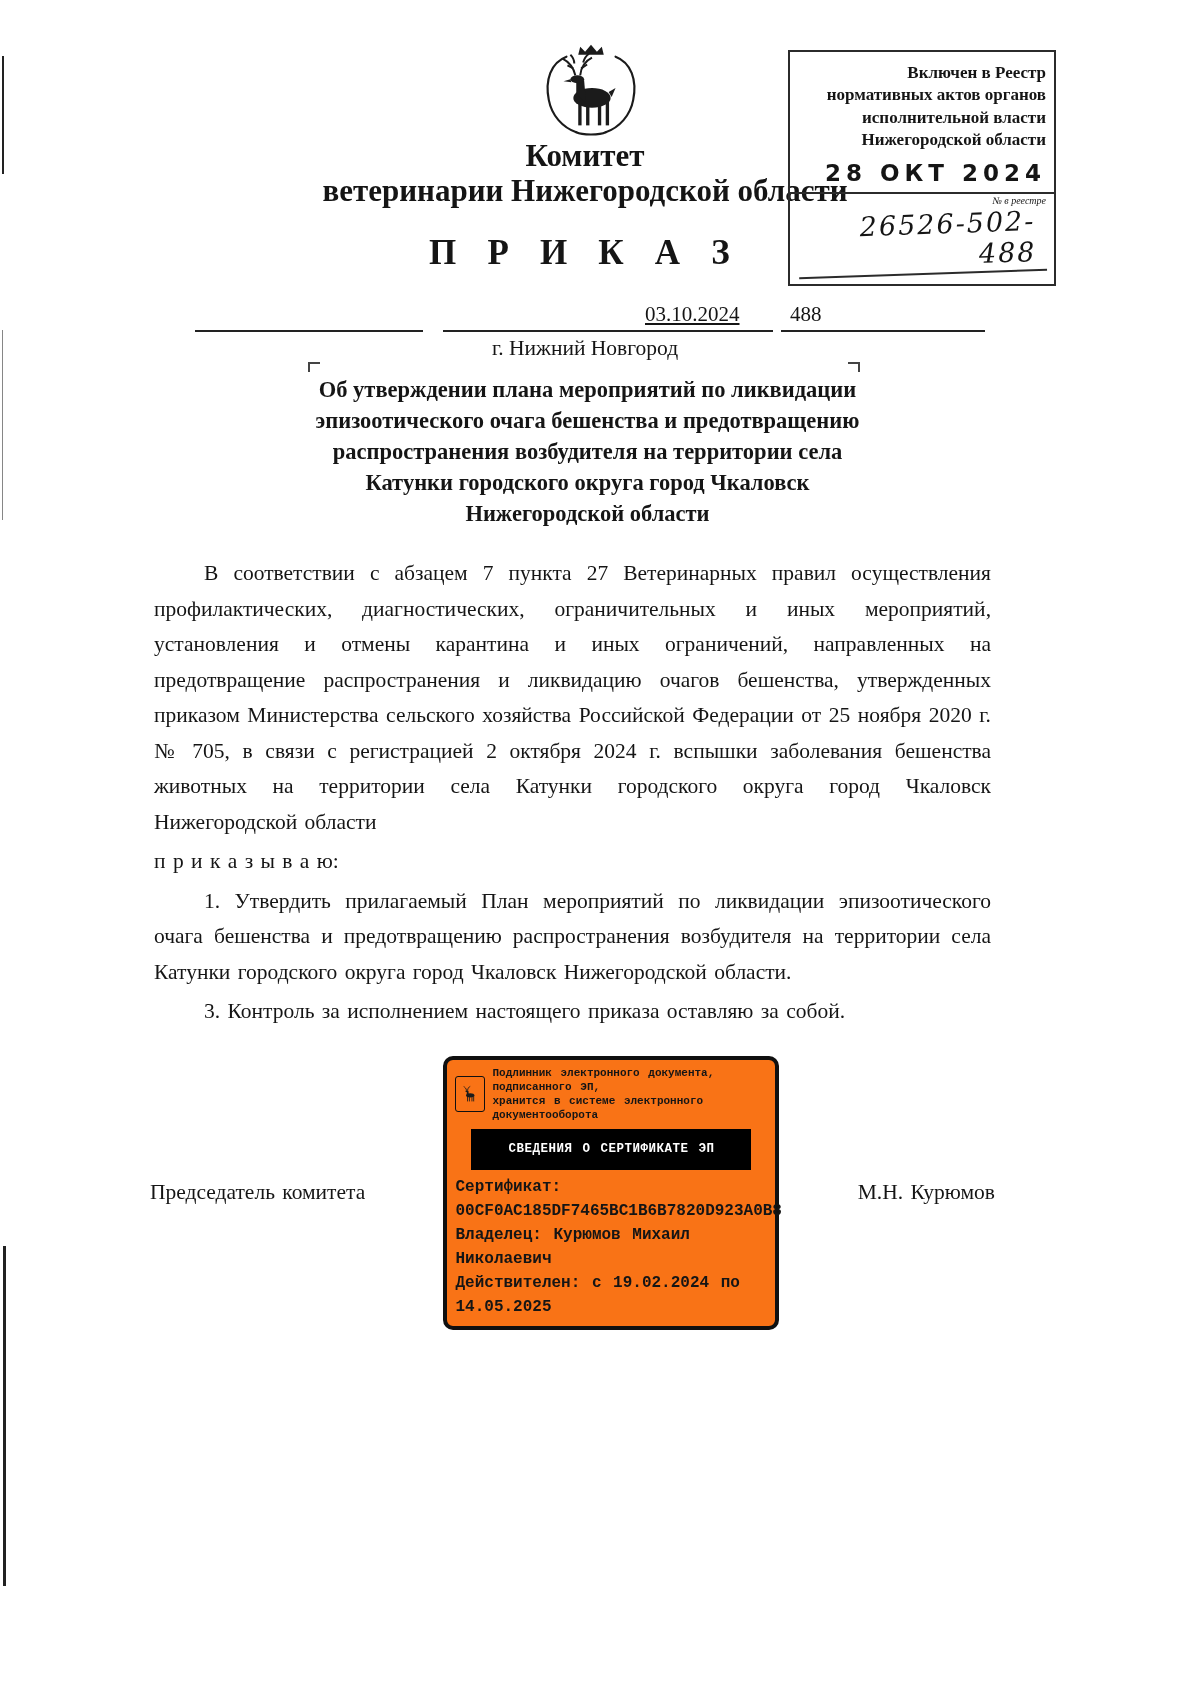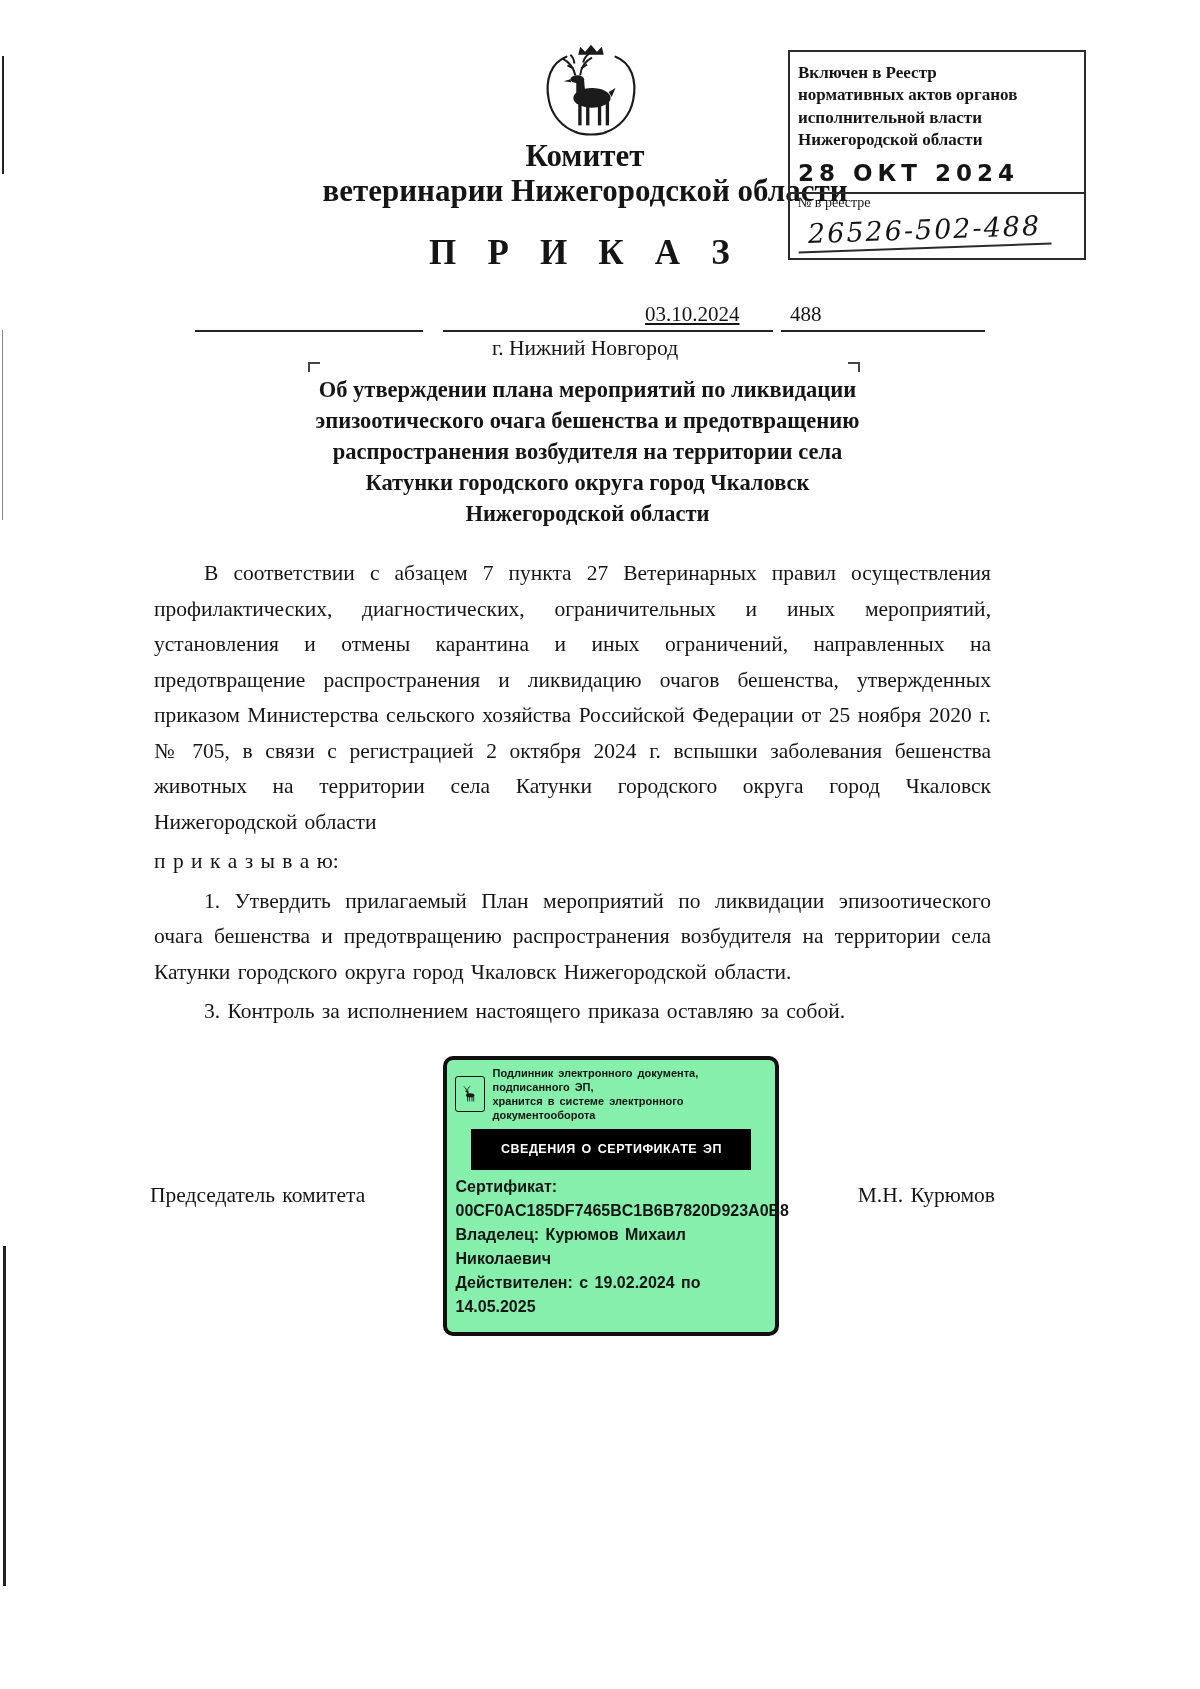--- a/index.html
+++ b/index.html
@@ -18,31 +18,31 @@
   .scan-line { position: absolute; background: #222; }
   .scan-line-1 { left: 2px; top: 56px; width: 2px; height: 118px; }
   .scan-line-2 { left: 3px; top: 1246px; width: 3px; height: 340px; }
   .scan-line-3 { left: 2px; top: 330px; width: 1px; height: 190px; opacity: .55; }
 
   
   .emblem { position: absolute; left: 537px; top: 42px; width: 108px; height: 100px; }
 
   
   .registry-stamp {
-    position: absolute; left: 788px; top: 50px; width: 298px;
+    position: absolute; left: 788px; top: 50px; width: 268px;
     border: 2.5px solid #2b2b2b; padding: 10px 8px 4px;
-    text-align: left; z-index: 3;
+    text-align: right; z-index: 3;
   }
   .rs-line { font-weight: bold; font-size: 17px; line-height: 1.32; }
   .rs-date {
     font-family: "DejaVu Sans", sans-serif; font-weight: bold;
     font-size: 23px; letter-spacing: 5px; margin-top: 8px; white-space: nowrap;
   }
   .rs-divider { border-top: 2px solid #2b2b2b; margin: 6px -8px 0; }
-  .rs-label { font-size: 14px; margin-top: 1px; }
+  .rs-label { font-size: 10px; margin-top: 1px; font-style: italic; }
   .rs-handwritten {
     display: inline-block; font-family: "DejaVu Serif", serif; font-style: italic;
     font-size: 27px; letter-spacing: 2px; transform: rotate(-2deg);
     border-bottom: 2px solid #2b2b2b; padding: 0 10px 2px; margin: 3px 0 5px;
   }
 
   
   .org-line1 { position: absolute; top: 138px; left: 0; width: 1170px; text-align: center; font-size: 31px; font-weight: bold; }
   .org-line2 { position: absolute; top: 173px; left: 0; width: 1170px; text-align: center; font-size: 31px; font-weight: bold; }
   .doc-type  { position: absolute; top: 233px; left: 0; width: 1170px; text-align: center; font-size: 35px; font-weight: bold; letter-spacing: 0.32em; }
@@ -77,22 +77,22 @@
   .order-word { text-indent: 0; }
 
   
   .signature-row {
     display: flex; justify-content: space-between; align-items: center;
     margin-top: 26px; text-align: left;
   }
   .sig-title, .sig-name { font-size: 21.5px; white-space: nowrap; }
   .esign {
     width: 336px; border: 4px solid #101010; border-radius: 10px;
-    padding: 6px 8px 13px; background: #86efac;
-    font-family: Liberation Sans, sans-serif;
+    padding: 6px 8px 7px; background: #f97316;
+    font-family: Liberation Mono, monospace;
   }
   .esign-top { display: flex; gap: 7px; align-items: center; }
   .esign-logo {
     width: 30px; height: 36px; border: 1.5px solid #101010; border-radius: 3px;
     display: flex; align-items: center; justify-content: center; flex: 0 0 auto;
   }
   .esign-top-text { font-size: 11px; font-weight: bold; line-height: 1.3; text-align: left; }
   .esign-bar {
     background: #000; color: #fff; font-size: 12.5px; font-weight: bold;
     text-align: center; padding: 3px 0; margin: 6px 16px 5px; letter-spacing: .5px;

